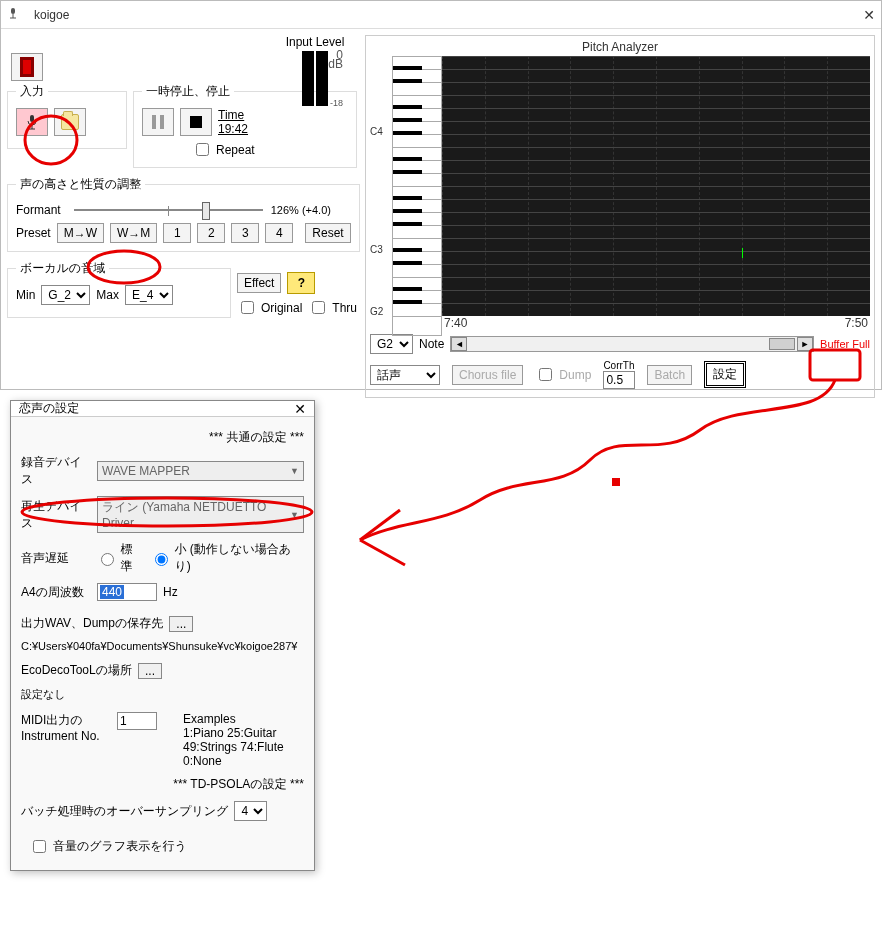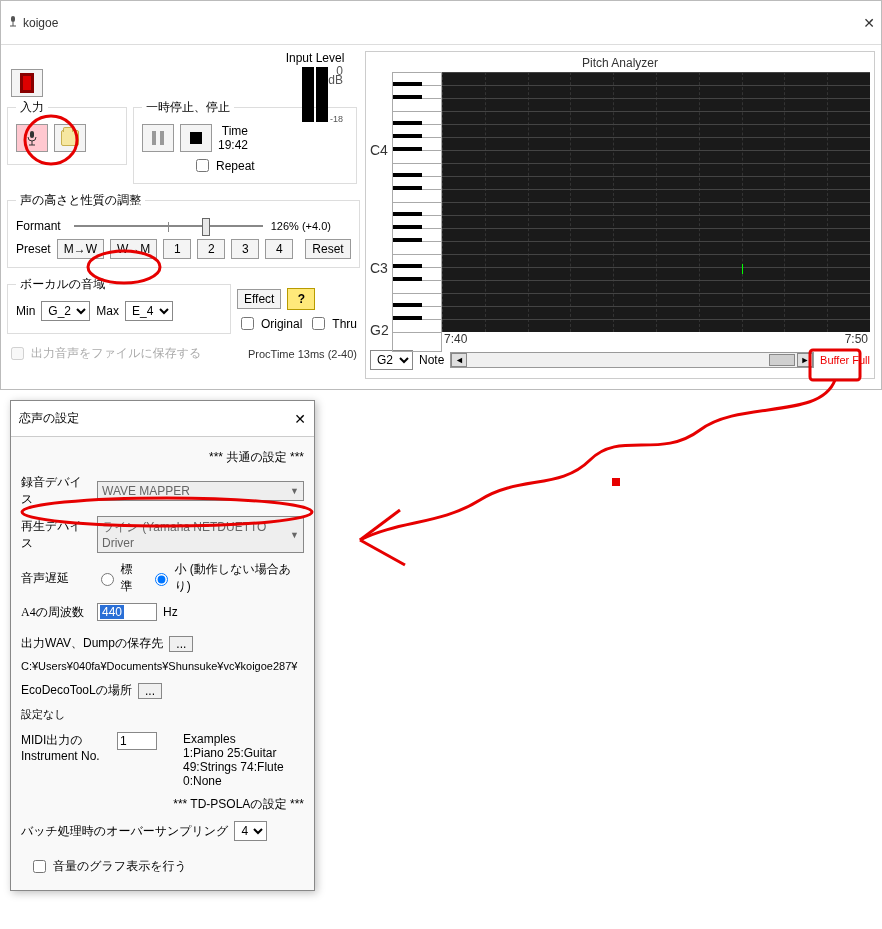--- a/index.html
+++ b/index.html
@@ -1,17 +1,17 @@
 <!DOCTYPE html>
 <html><head>
 <meta charset="utf-8">
 <style>
   * { box-sizing: border-box; font-family: "MS UI Gothic", "Meiryo", sans-serif; font-size: 12px; }
   body { margin: 0; background: #fff; width: 882px; height: 929px; position: relative; }
-  .titlebar { height: 44px; display:flex; align-items:center; padding:0 6px; border-bottom:1px solid #ddd; color:#333; }
+  .titlebar { height: 28px; display:flex; align-items:center; padding:0 6px; border-bottom:1px solid #ddd; color:#333;gap:11px; }
   .titlebar .title { margin-left:4px; }
   .titlebar .close { margin-left:auto; font-size:14px; cursor:pointer; }
   .mic-icon { display:inline-block; width:12px; height:12px; }
   .main-app { position:absolute; left:0; top:0; width:882px; border:1px solid #bbb; background:#fff; }
   .app-body { display:flex; padding:6px; gap:8px; }
   .left-col { width:350px; }
   .right-col { flex:1; }
   fieldset { border:1px solid #ddd; margin:2px 0 6px 0; padding:4px 8px 8px 8px; background:#fff; }
   legend { color:#000; padding:0 4px; }
   .gray { color:#aaa; }
@@ -44,50 +44,50 @@
   .pa-axis { display:flex; justify-content:space-between; font-size:10px; color:#333; padding:0 2px;}
   .buffer-full { color:#e00; font-size:11px; }
   .scrollbar { flex:1; height:16px; border:1px solid #999; background:#f0f0f0; position:relative; display:flex; align-items:center;}
   .sb-arrow { width:16px; height:14px; border:1px solid #888; background:#e0e0e0; text-align:center; font-size:9px; line-height:12px;}
   .sb-thumb { width:26px; height:12px; background:#d0d0d0; border:1px solid #888; position:absolute; right:18px; }
   .corrth-input { width:32px; border:1px solid #888; padding:1px 2px; }
   .check { display:inline-flex; align-items:center; gap:4px; }
   .settings-highlight { border:3px double #000; padding:2px 6px; background:#fff; }
   
   .settings-dialog { position:absolute; left:10px; top:400px; width:305px; border:1px solid #888; background:#f9f9f9; box-shadow:2px 2px 8px rgba(0,0,0,.25); }
-  .dlg-title { height:36px; background:#fff; border-bottom:1px solid #ccc; display:flex; align-items:center; padding:0 8px; }
+  .dlg-title { height:16px; background:#fff; border-bottom:1px solid #ccc; display:flex; align-items:center; padding:0 8px; }
   .dlg-close { margin-left:auto; font-size:14px; cursor:pointer;}
   .dlg-body { padding:8px 10px 14px 10px; }
   .section-head { text-align:right; margin:4px 0 8px 0; }
   .field-row { display:flex; align-items:center; gap:6px; margin:8px 0; }
-  .field-row .flabel { width:70px;font-family:Liberation Serif, serif; }
+  .field-row .flabel { width:70px; }
   .combo { flex:1; border:1px solid #888; background:#eee; color:#666; padding:2px 4px; display:flex; align-items:center; justify-content:space-between;}
   .combo .arrow { font-size:9px; color:#666;}
   .small-input { width:60px; border:1px solid #888; background:#fff; padding:1px 2px;}
   .blue-sel { background:#2a6fd6; color:#fff; padding:0 2px; display:inline-block; }
   .path { font-size:11px; margin:2px 0 10px 0; }
   .dot-btn { border:1px solid #888; background:#f0f0f0; padding:0 6px; cursor:pointer;}
   .dlg-buttons { display:flex; justify-content:center; gap:30px; margin-top:14px;}
   .dlg-btn { border:1px solid #888; background:#f0f0f0; padding:3px 20px; cursor:pointer;}
   
   .anno-svg { position:absolute; left:0; top:0; width:882px; height:929px; pointer-events:none; }
   .anno-circle { stroke:#e60000; stroke-width:3; fill:none; }
   .anno-path { stroke:#e60000; stroke-width:3; fill:none; }
   .help-btn { background:#ffe97a; border:1px solid #b89b00; width:28px; height:22px; display:inline-flex; align-items:center; justify-content:center; font-weight:bold;}
   .folder-icon { width:20px; height:16px; background:#f6e7a0; border:1px solid #c8b050; border-radius:2px; position:relative;}
   .folder-icon:before { content:""; position:absolute; top:-4px; left:1px; width:8px; height:4px; background:#f6e7a0; border:1px solid #c8b050; border-bottom:none; border-radius:2px 2px 0 0;}
   .red-led { width:14px; height:20px; background:#d00; border:3px solid #800; display:inline-block;}
   .pause-bars { display:inline-flex; gap:4px;}
   .pause-bars span { width:4px; height:14px; background:#999;}
   .stop-sq { width:12px; height:12px; background:#000; display:inline-block;}
-  .time-box { font-size:11px; text-align:right; }
+  .time-box { font-size:11px; text-align:left;text-decoration:underline; }
   .keyboard-wrap { position:relative; width:50px; height:280px; border:1px solid #aaa; overflow:hidden;}
   .kw { position:absolute; left:0; right:0; background:#fff; border-bottom:1px solid #aaa;}
   .kb { position:absolute; left:0; width:60%; background:#000;}
-  .oct-lbl { position:absolute; left:-22px; font-size:14px; color:#333;text-align:right;}
+  .oct-lbl { position:absolute; left:-22px; font-size:10px; color:#333;text-align:right;}
   .green-tick { position:absolute; width:1px; height:10px; background:#0f0; }
 </style>
 </head>
 <body>
 
 <div class="main-app" style="height:390px;">
   <div class="titlebar">
     <span>
       <svg class="mic-icon" viewBox="0 0 12 12">
           <rect x="4" y="1" width="4" height="6" rx="2" fill="#555"></rect>
@@ -213,28 +213,20 @@
                 <span>Original</span>
               </label>
             <label class="check">
                 <input type="checkbox" style="">
                 <span>Thru</span>
               </label>
           </div>
         </div>
       </div>
 
-      <div class="bottom-row">
-        <label class="check gray">
-            <input type="checkbox" disabled="" style="">
-            <span>出力音声をファイルに保存する</span>
-          </label>
-        <span style="flex:1"></span>
-        <span class="proctime">ProcTime 13ms (2-40)</span>
-      </div>
     </div>
 
     <div class="right-col" style="border:1px solid #ccc; padding:4px;">
       <div class="pa-title">Pitch Analyzer</div>
       <div class="pa-wrap" style="height:260px; position:relative;">
         <div style="position:relative; width:22px;">
           <div class="oct-lbl" style="top:70px; left:0;">C4</div>
           <div class="oct-lbl" style="top:188px; left:0;">C3</div>
           <div class="oct-lbl" style="top:250px; left:0;">G2</div>
         </div>
@@ -325,20 +317,34 @@
         <span>Note</span>
         <div class="scrollbar">
           <div class="sb-arrow">◄</div>
           <div style="flex:1"></div>
           <div class="sb-thumb"></div>
           <div class="sb-arrow">►</div>
         </div>
         <span class="buffer-full">Buffer Full</span>
       </div>
 
+      <div class="row" style="margin-top:6px; gap:12px;">
+        <select class="input-sel" style="width:70px;"><option>話声</option></select>
+        <span class="btn gray" style="color:#aaa;">Chorus file</span>
+        <label class="check gray">
+            <input type="checkbox" style="">
+            <span>Dump</span>
+          </label>
+        <div>
+          <div style="font-size:10px;">CorrTh</div>
+          <input class="corrth-input" value="0.5" style="">
+        </div>
+        <span class="btn gray" style="color:#aaa;">Batch</span>
+        <span class="settings-highlight"><span>設定</span></span>
+      </div>
     </div>
   </div>
 </div>
 
 <div class="settings-dialog">
   <div class="dlg-title">
     <span>恋声の設定</span>
     <span class="dlg-close">✕</span>
   </div>
   <div class="dlg-body">

